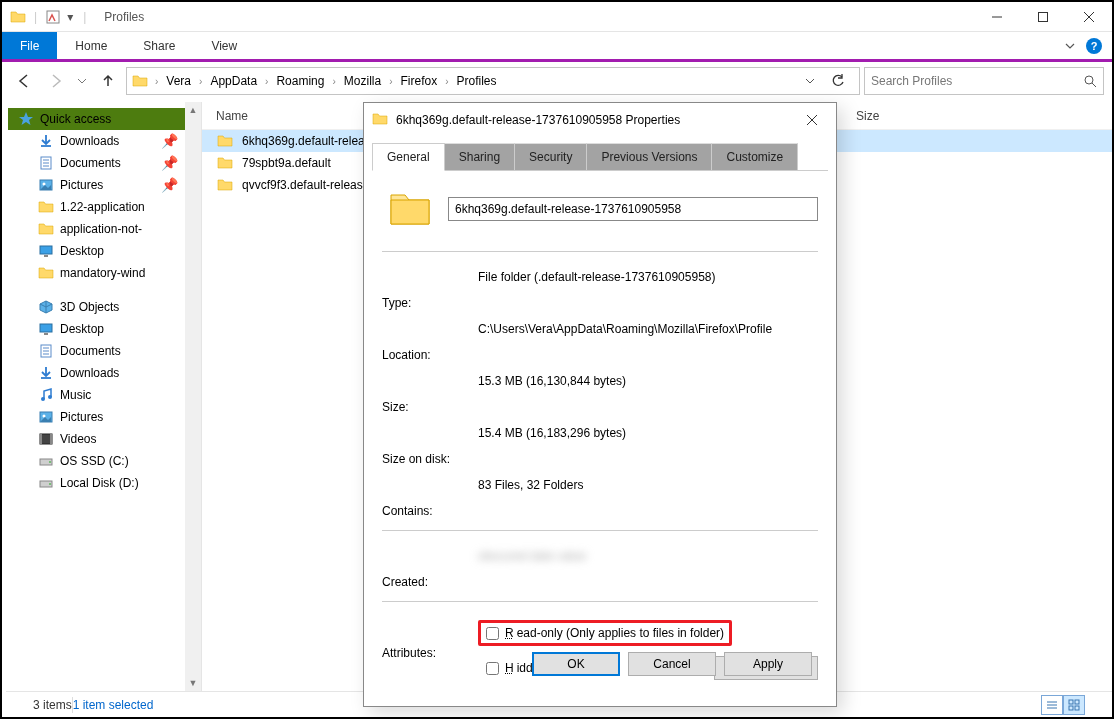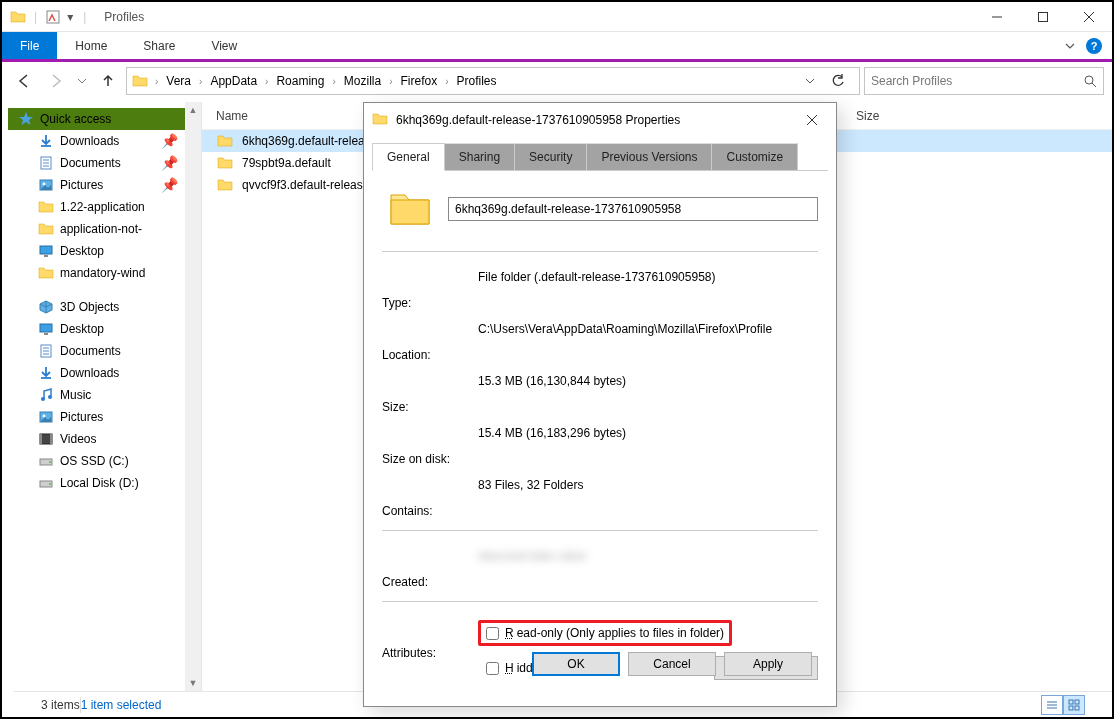--- a/index.html
+++ b/index.html
@@ -52,21 +52,21 @@
   .columns { display: flex; align-items: center; height: 28px; padding-left: 14px; color: #444; border-bottom: 1px solid #f0f0f0; }
   .col-name { flex:0 0 640px; }
   .col-size { flex:0 0 80px; }
   .rows { }
   .row { display: flex; align-items: center; height: 22px; padding-left: 14px; }
   .row.selected { background: #cce8ff; }
   .row .icn { width: 18px; height:18px; display:flex;align-items:center;justify-content:center; margin-right:8px;}
   .row .name { }
 
   
-  .statusbar { position: absolute; bottom: 0; left: 12px; right: 0; height: 26px; border-top: 1px solid #e5e5e5; display: flex; align-items: center; padding: 0 27px; gap: 0; color:#333; }
+  .statusbar { position: absolute; bottom: 0; left: 4px; right: 0; height: 26px; border-top: 1px solid #e5e5e5; display: flex; align-items: center; padding: 0 27px; gap: 0; color:#333; }
   .status-sep{ width:1px; height:16px; background:#ddd;}
   .status-spacer { flex: 1; }
   .view-btn { width: 22px; height: 20px; border: 1px solid #7aa7d8; display:flex;align-items:center;justify-content:center;}
   .view-btn.active { background: #cce8ff; }
   .status-views { display:flex; gap:0;}
 
   
   .dialog { position: absolute; left: 361px; top: 100px; width: 474px; height: 605px; background: #fff; border: 1px solid #888; box-shadow: 6px 6px 18px rgba(0,0,0,0.15); z-index: 50; }
   .dlg-title { height: 34px; display: flex; align-items: center; padding: 0 8px; }
   .dlg-title .icn { width:18px; height:18px; margin-right:6px;}

